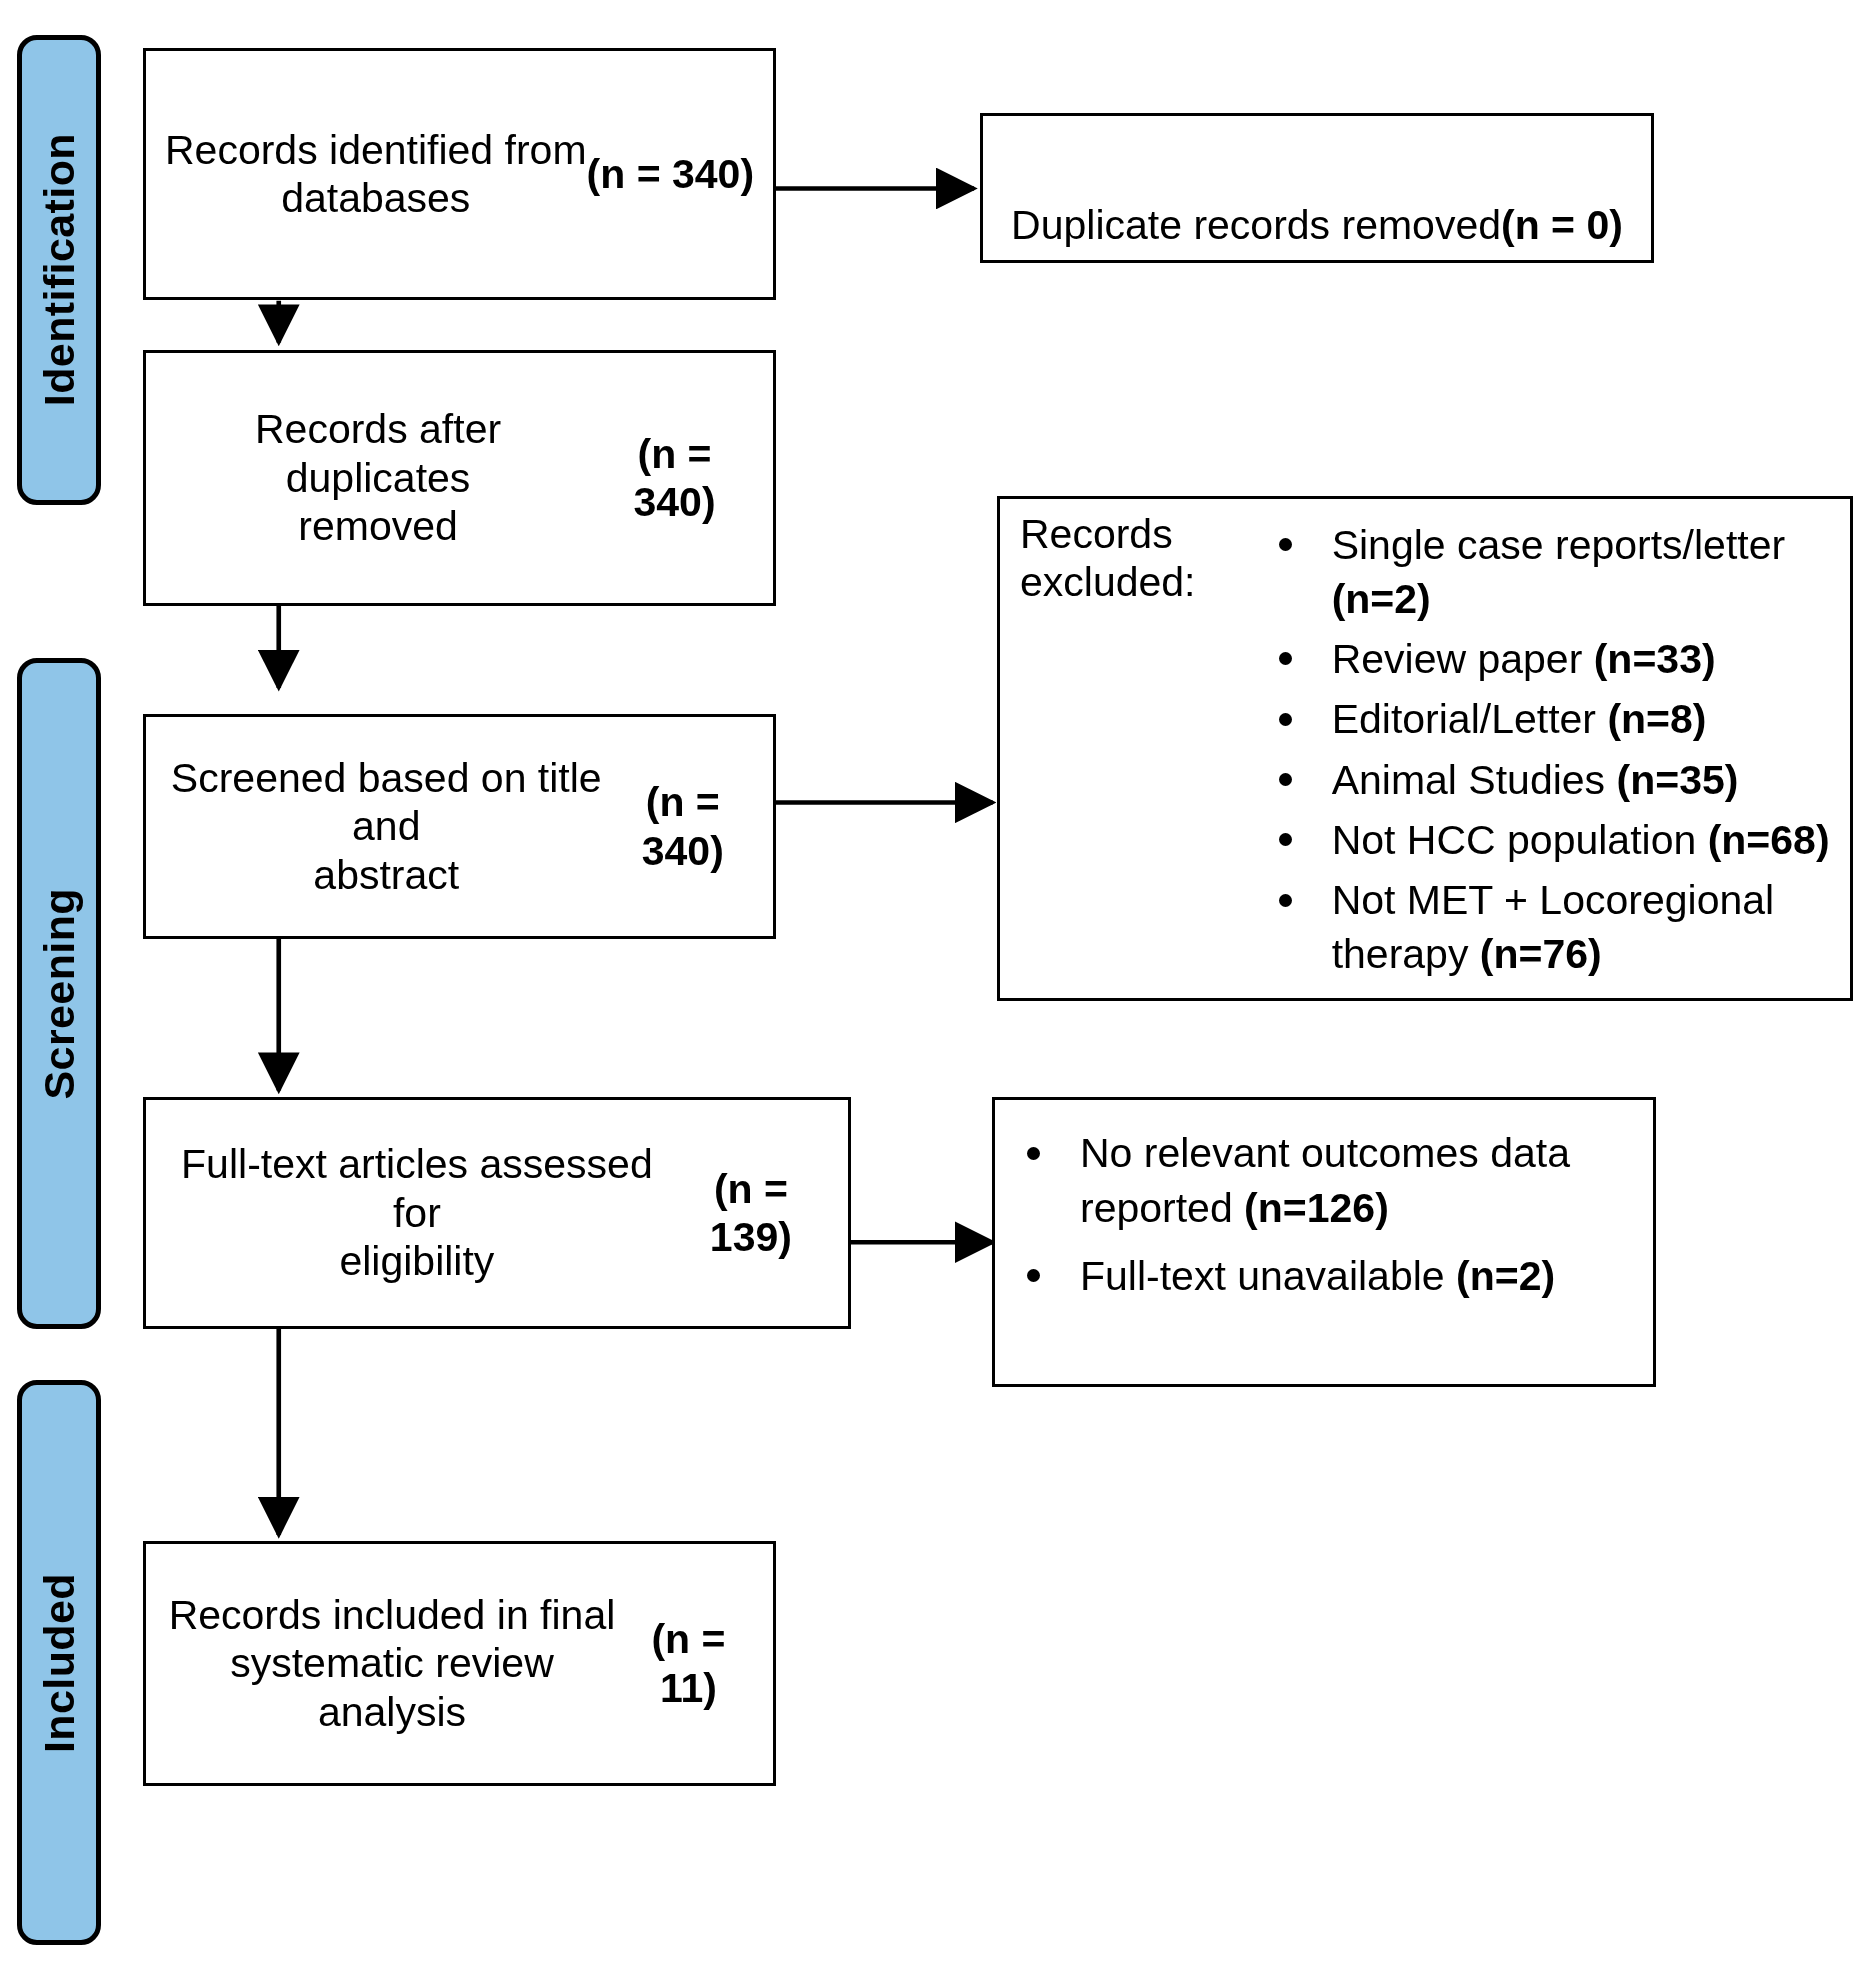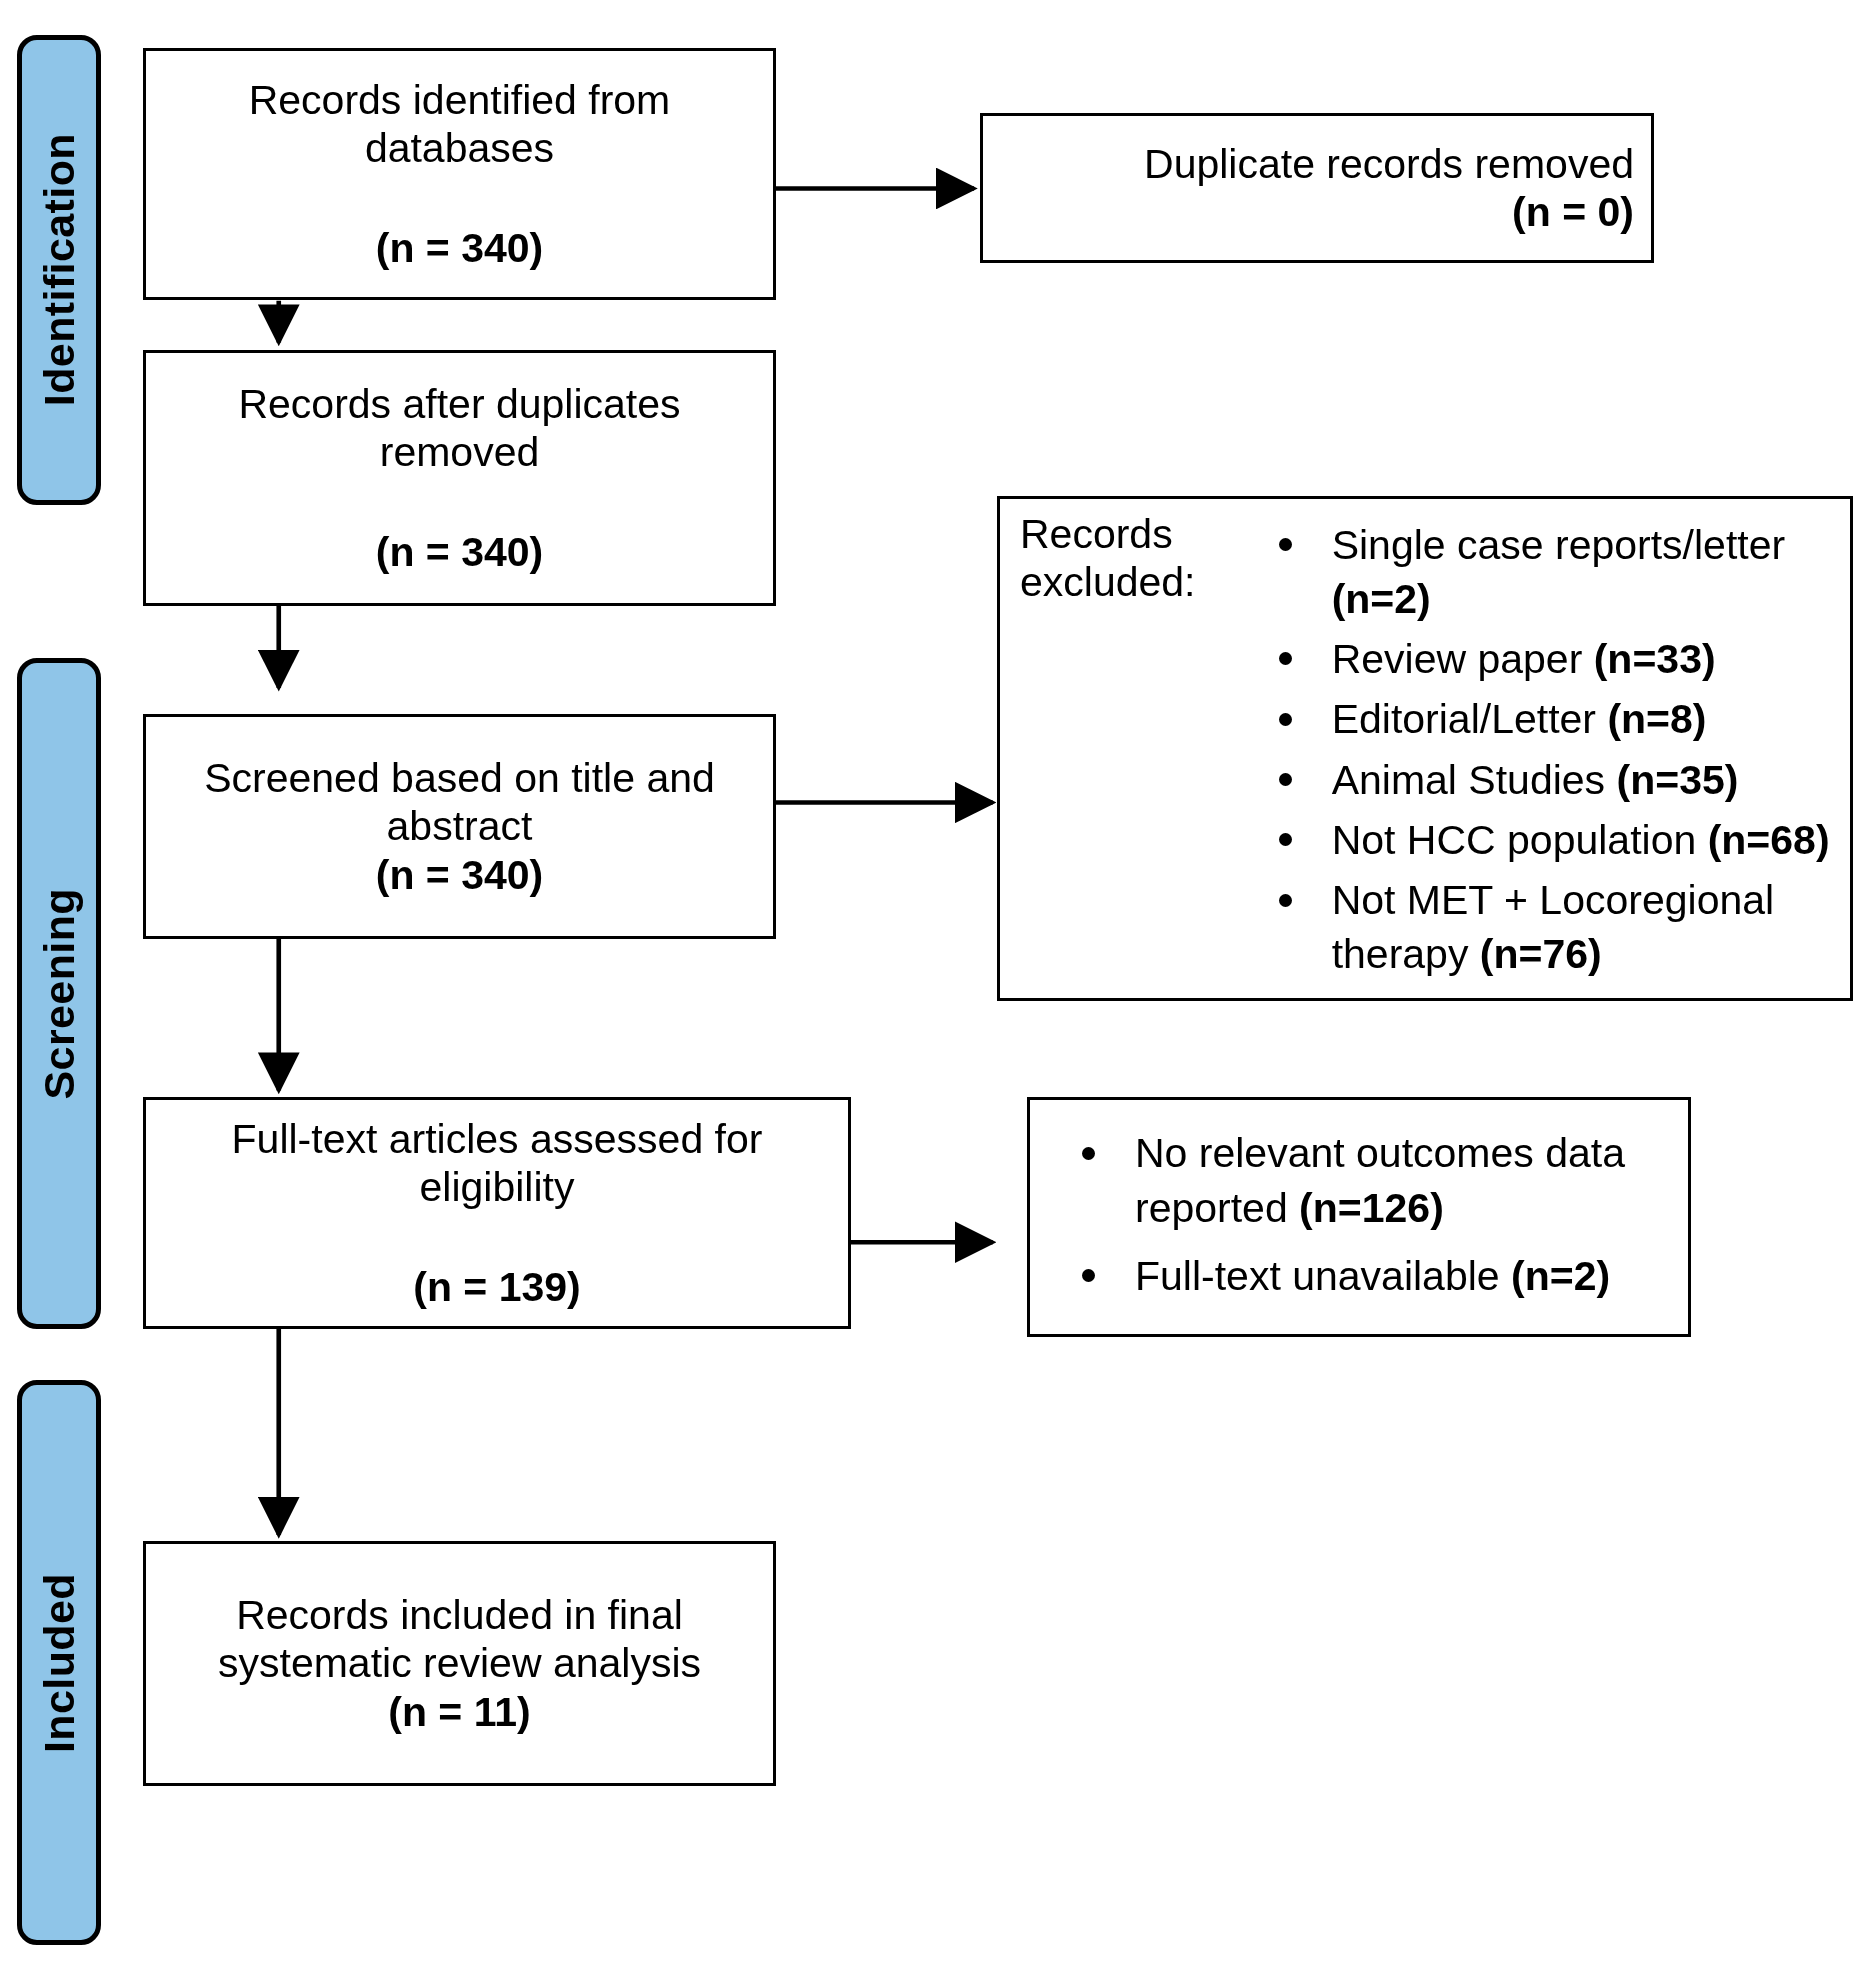--- a/index.html
+++ b/index.html
@@ -41,21 +41,20 @@
     color: #000000;
   }
 
   
   .node-box {
     position: absolute;
     box-sizing: border-box;
     background: #ffffff;
     border: 3.9px solid #000000;
     display: flex;
-    flex-direction: column;
     align-items: center;
     justify-content: center;
     padding: 11px 17px;
   }
   .node-box .node-line {
     text-align: center;
     font-size: 41px;
     line-height: 1.18;
     white-space: pre-line;
   }
@@ -218,21 +217,21 @@
         <span class="bullet-dot"></span>
         <span>Not HCC population </span><span class="n-bold">(n=68)</span>
       </li>
       <li>
         <span class="bullet-dot"></span>
         <span>Not MET + Locoregional therapy </span><span class="n-bold">(n=76)</span>
       </li>
     </ul>
   </div>
 
-  <div class="list-box tight" style="left:1027px; top:1097px; width:664px; height:240px; padding-left:38px;">
+  <div class="list-box tight" style="left:992px; top:1097px; width:664px; height:290px; padding-left:18px;">
     <ul>
       <li>
         <span class="bullet-dot"></span>
         <span>No relevant outcomes data reported </span><span class="n-bold">(n=126)</span>
       </li>
       <li>
         <span class="bullet-dot"></span>
         <span>Full-text unavailable </span><span class="n-bold">(n=2)</span>
       </li>
     </ul>

